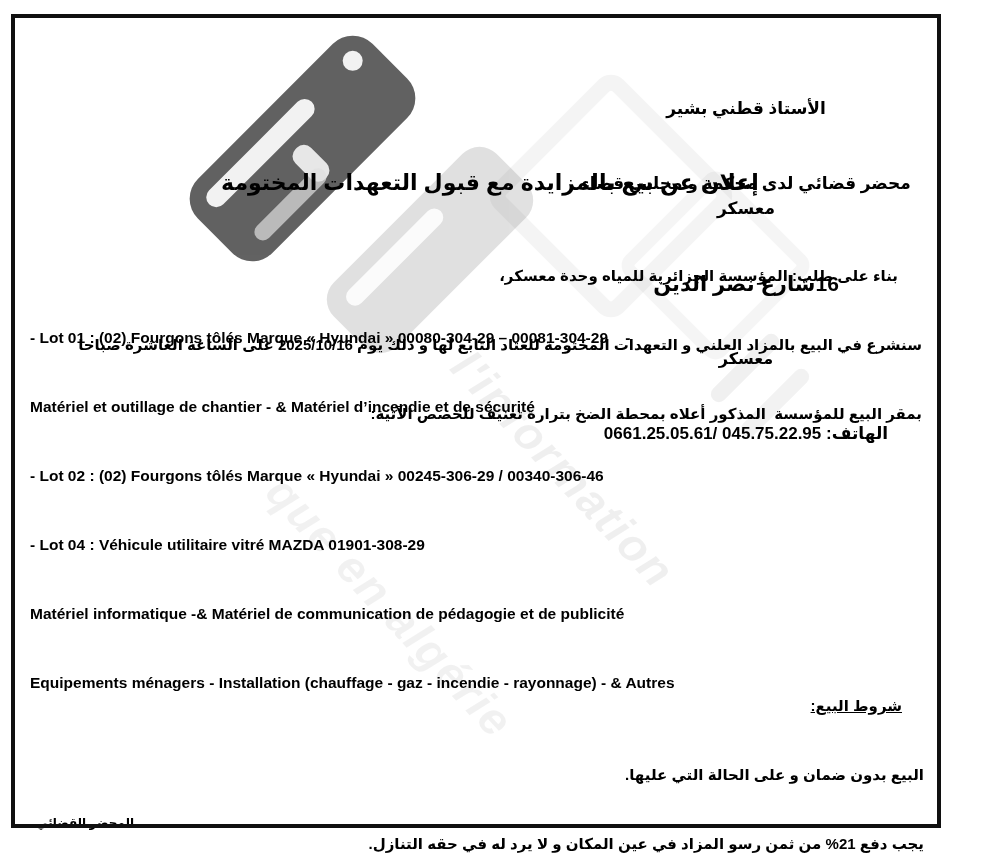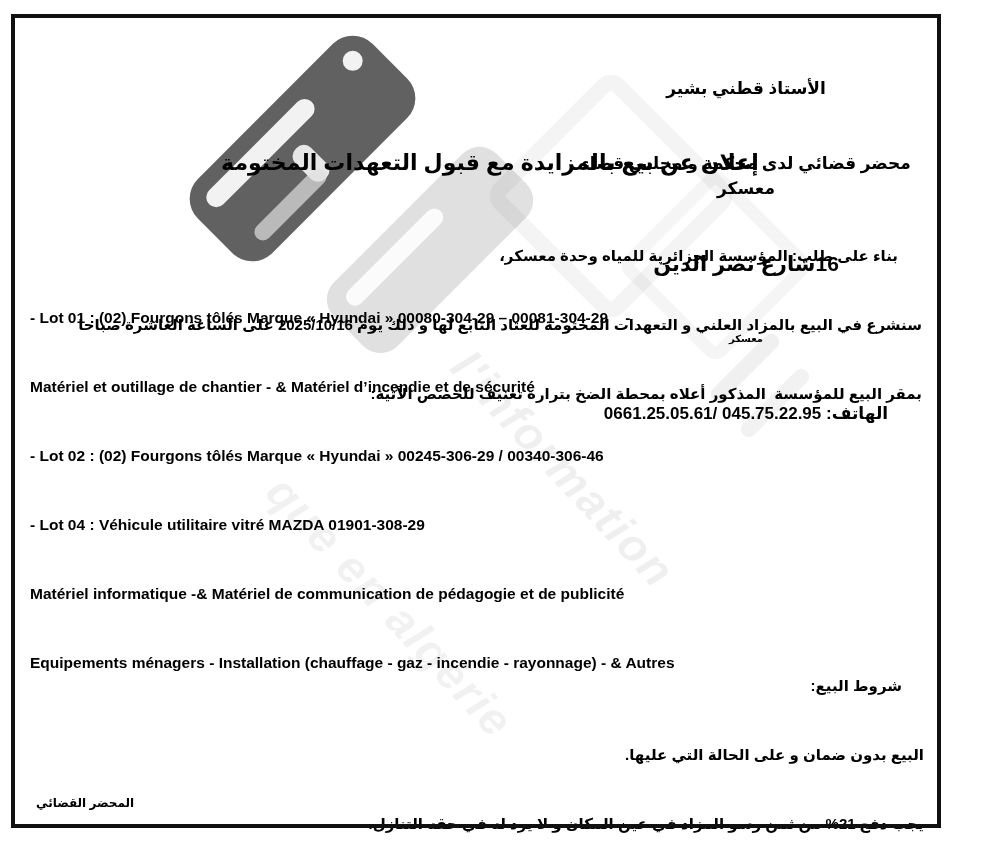--- a/index.html
+++ b/index.html
@@ -29,47 +29,47 @@
   }
   .logo-light .slot-a{position:absolute;left:20px;top:16px;width:130px;height:18px;background:#fff;border-radius:9px;opacity:.9;}
   .diamond1{left:520px;top:105px;width:150px;height:150px;border:16px solid #000;opacity:.045;transform:rotate(45deg);border-radius:18px;}
   .diamond2{left:645px;top:195px;width:115px;height:115px;border:13px solid #000;opacity:.04;transform:rotate(45deg);border-radius:14px;}
   .chev{width:90px;height:16px;background:#000;opacity:.06;border-radius:8px;transform:rotate(-45deg);}
   .wm-text{
     font-size:46px;font-weight:700;letter-spacing:2px;color:#000;opacity:.06;
     transform-origin:left top;white-space:nowrap;font-style:italic;
   }
   
-  .content{position:absolute;inset:0;z-index:2;}
+  .content{position:absolute;inset:0;z-index:2;margin-top:20px;}
   .abs{position:absolute;white-space:pre-wrap;}
   .office{
     left:555px;top:26px;width:382px;text-align:center;
     font-size:17px;line-height:25px;
   }
   .office .l3{font-size:21px;}
-  .office .l4{font-size:10px;}
+  .office .l4{font-size:16px;}
   .phone-val{direction:ltr;unicode-bidi:isolate;}
   .doc-title{
     left:30px;top:150px;width:920px;text-align:center;
     font-size:22px;letter-spacing:.5px;
   }
   .intro{
     right:66px;top:198px;width:880px;direction:rtl;text-align:right;
     font-size:15px;line-height:23px;
   }
   .intro .first{padding-left:0;padding-right:24px;}
   .lots{
     left:30px;top:260px;width:912px;direction:ltr;text-align:left;
     font-size:15.5px;line-height:23px;
   }
   .conds{
     right:64px;top:628px;width:880px;direction:rtl;text-align:right;
     font-size:15px;line-height:23px;
   }
-  .conds .heading{padding-left:0;padding-right:22px;}
+  .conds .heading{text-decoration:underline;padding-left:0;padding-right:22px;}
   .signature{left:36px;top:796px;font-size:12px;}
 </style>
 </head>
 <body>
 
 <div class="page">
 
   <div class="wm-layer">
     <div class="wm logo-dark">
       <div class="slot-a"></div>

